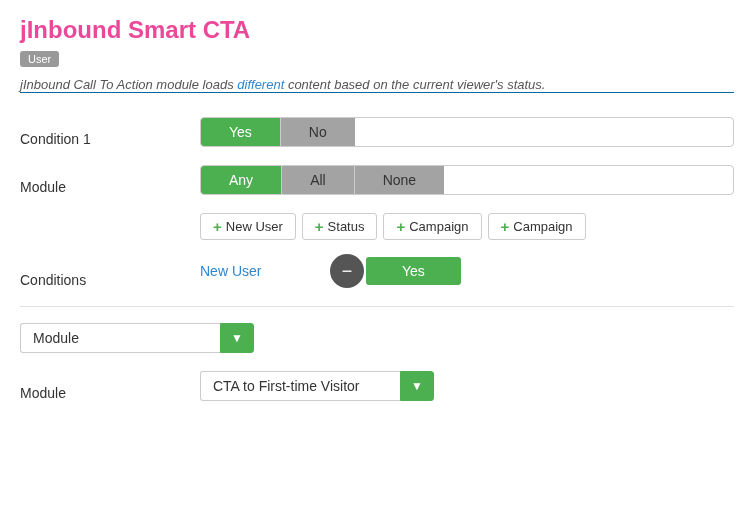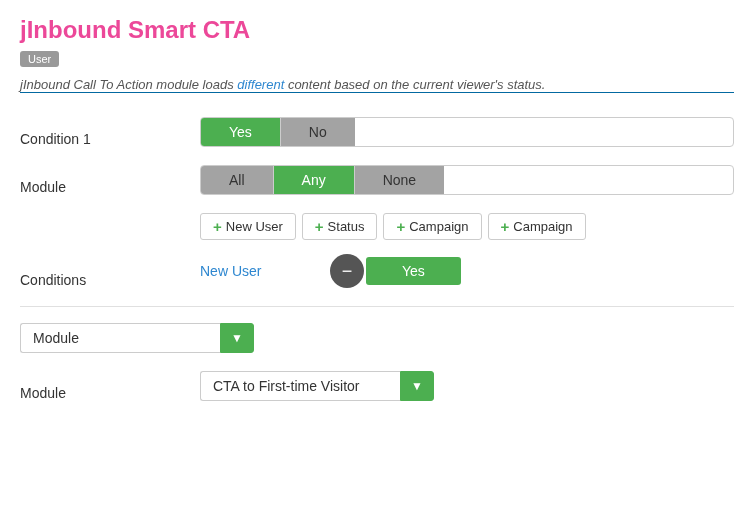--- a/index.html
+++ b/index.html
@@ -228,22 +228,22 @@
           <button class="toggle-btn active">Yes</button>
           <button class="toggle-btn">No</button>
         </div>
       </div>
     </div>
 
     <div class="form-row">
       <div class="form-label">Module</div>
       <div class="form-control-area">
         <div class="toggle-group">
+          <button class="toggle-btn active">Any</button>
           <button class="toggle-btn">All</button>
-          <button class="toggle-btn active">Any</button>
           <button class="toggle-btn">None</button>
         </div>
       </div>
     </div>
 
     <div class="form-row">
       <div class="form-label">Conditions</div>
       <div class="form-control-area">
         <div class="conditions-buttons">
           <button class="condition-btn">

